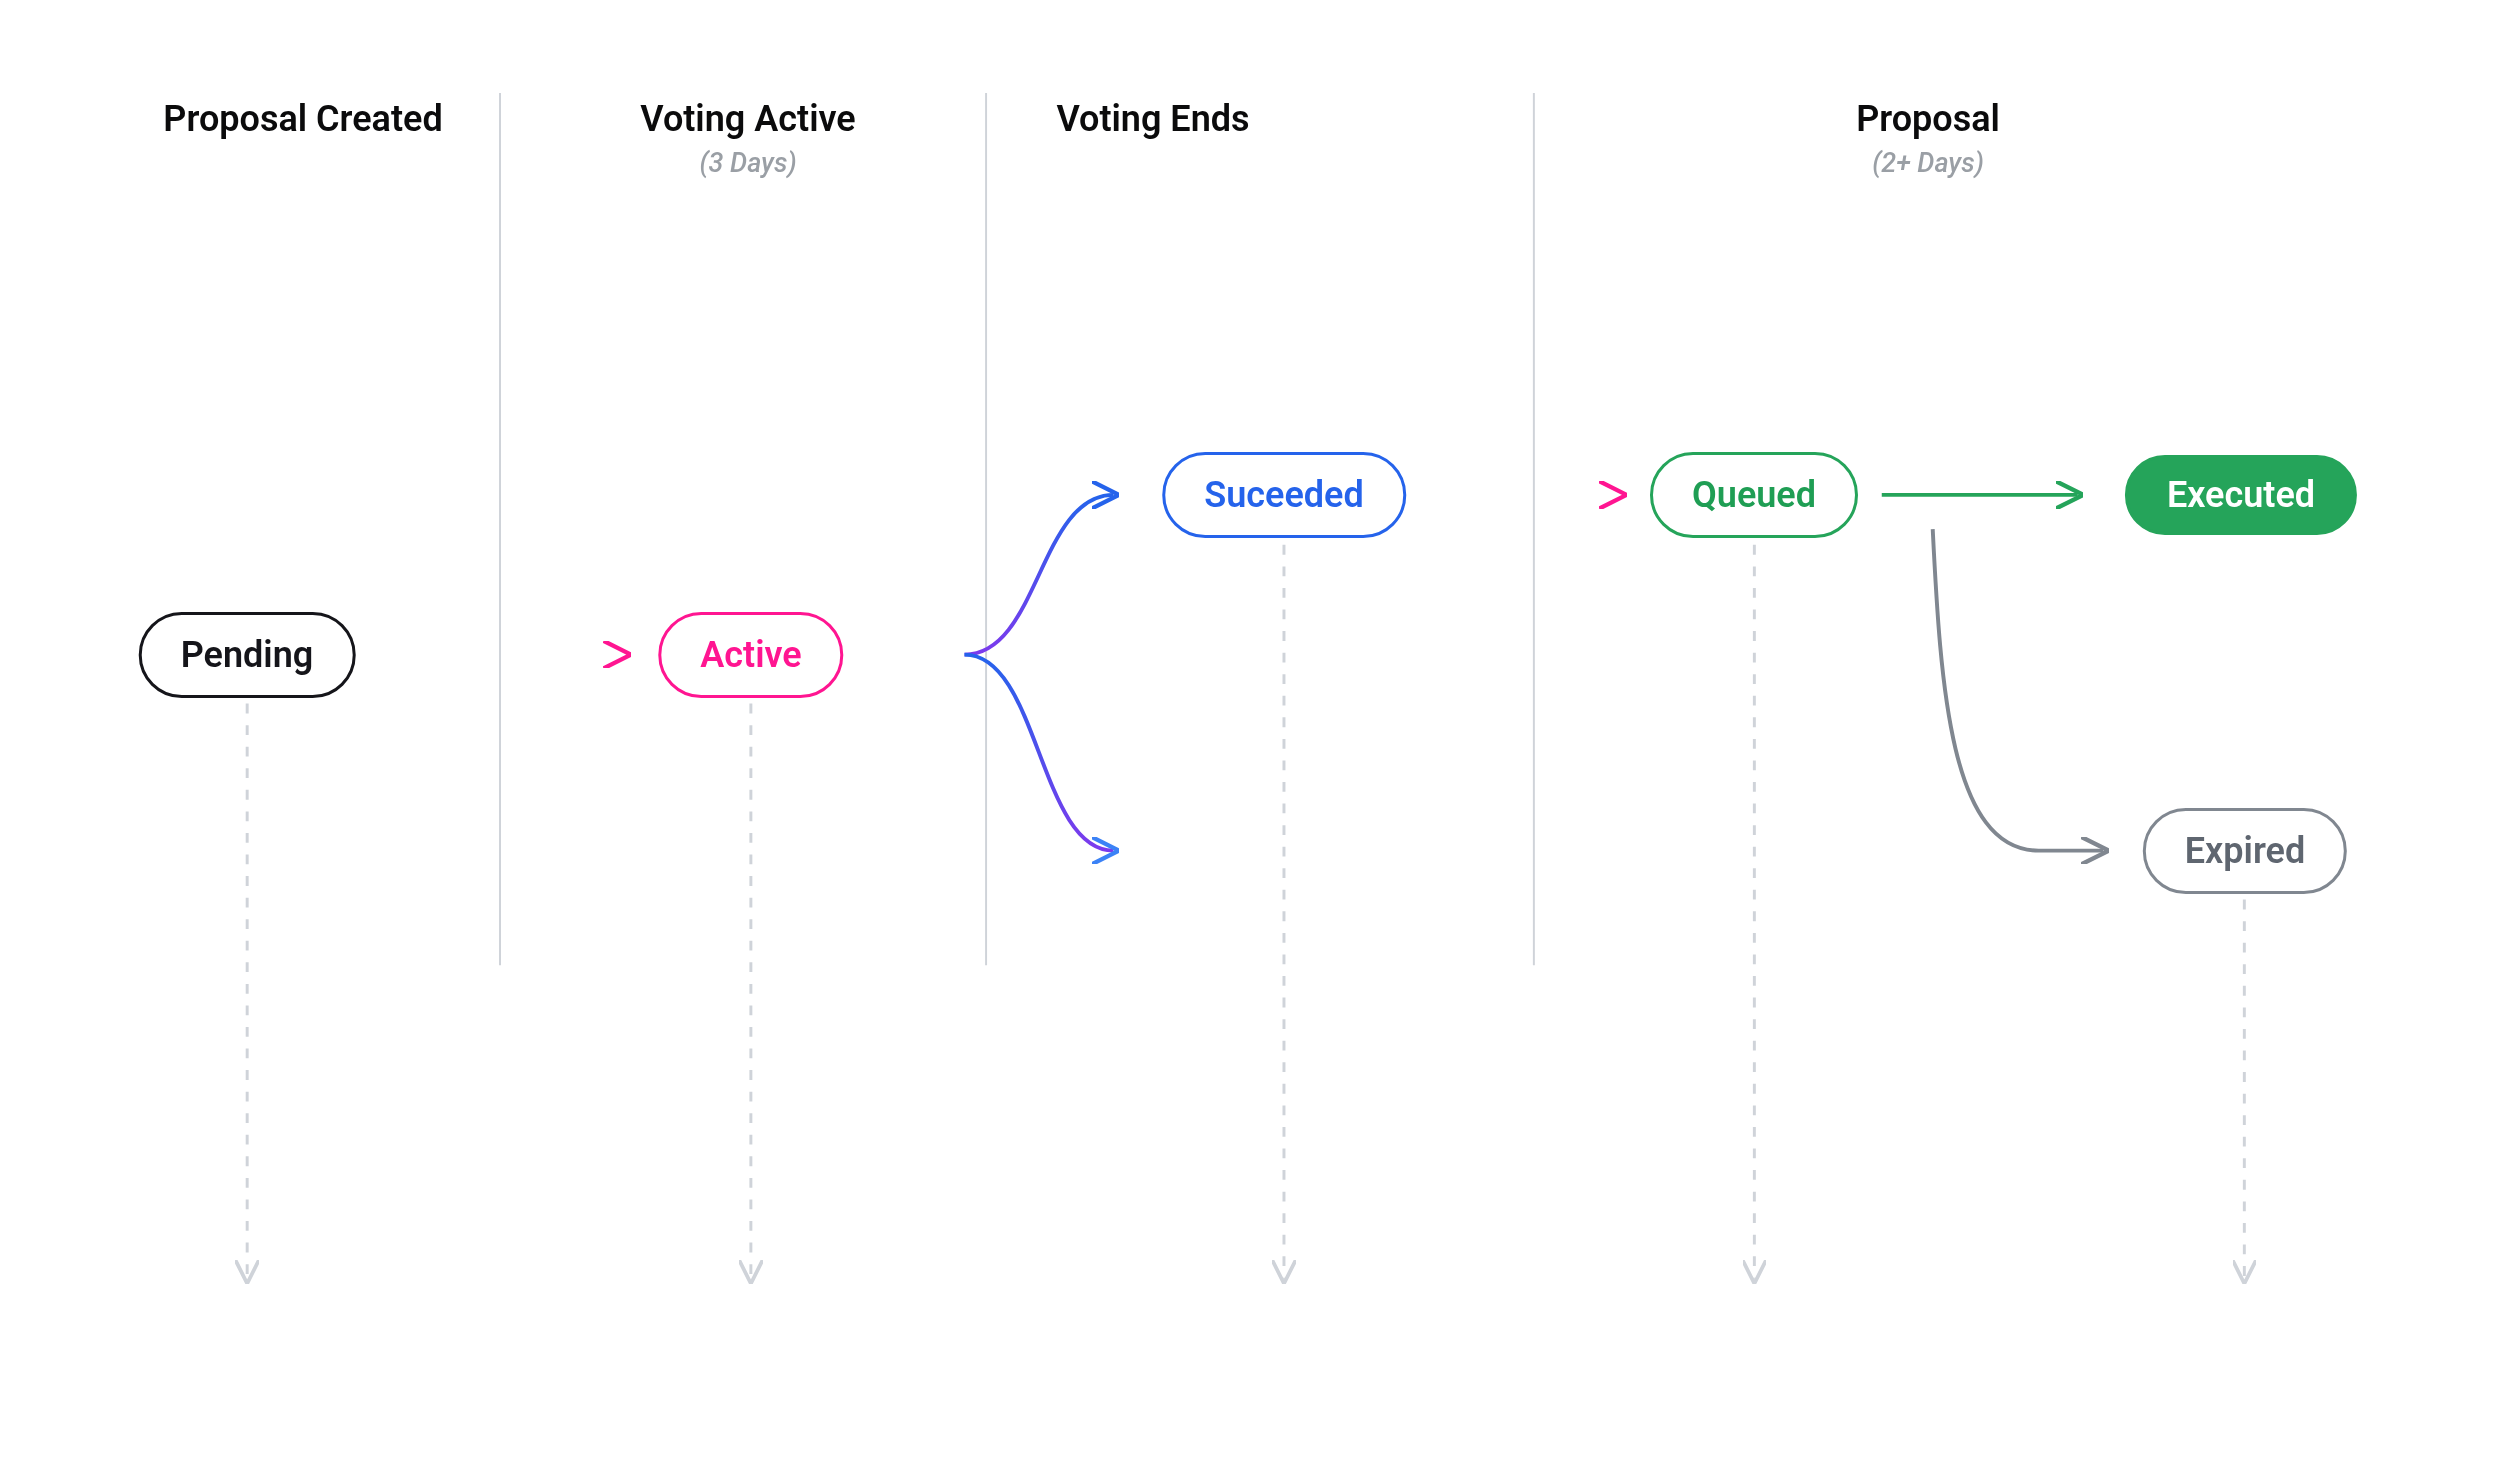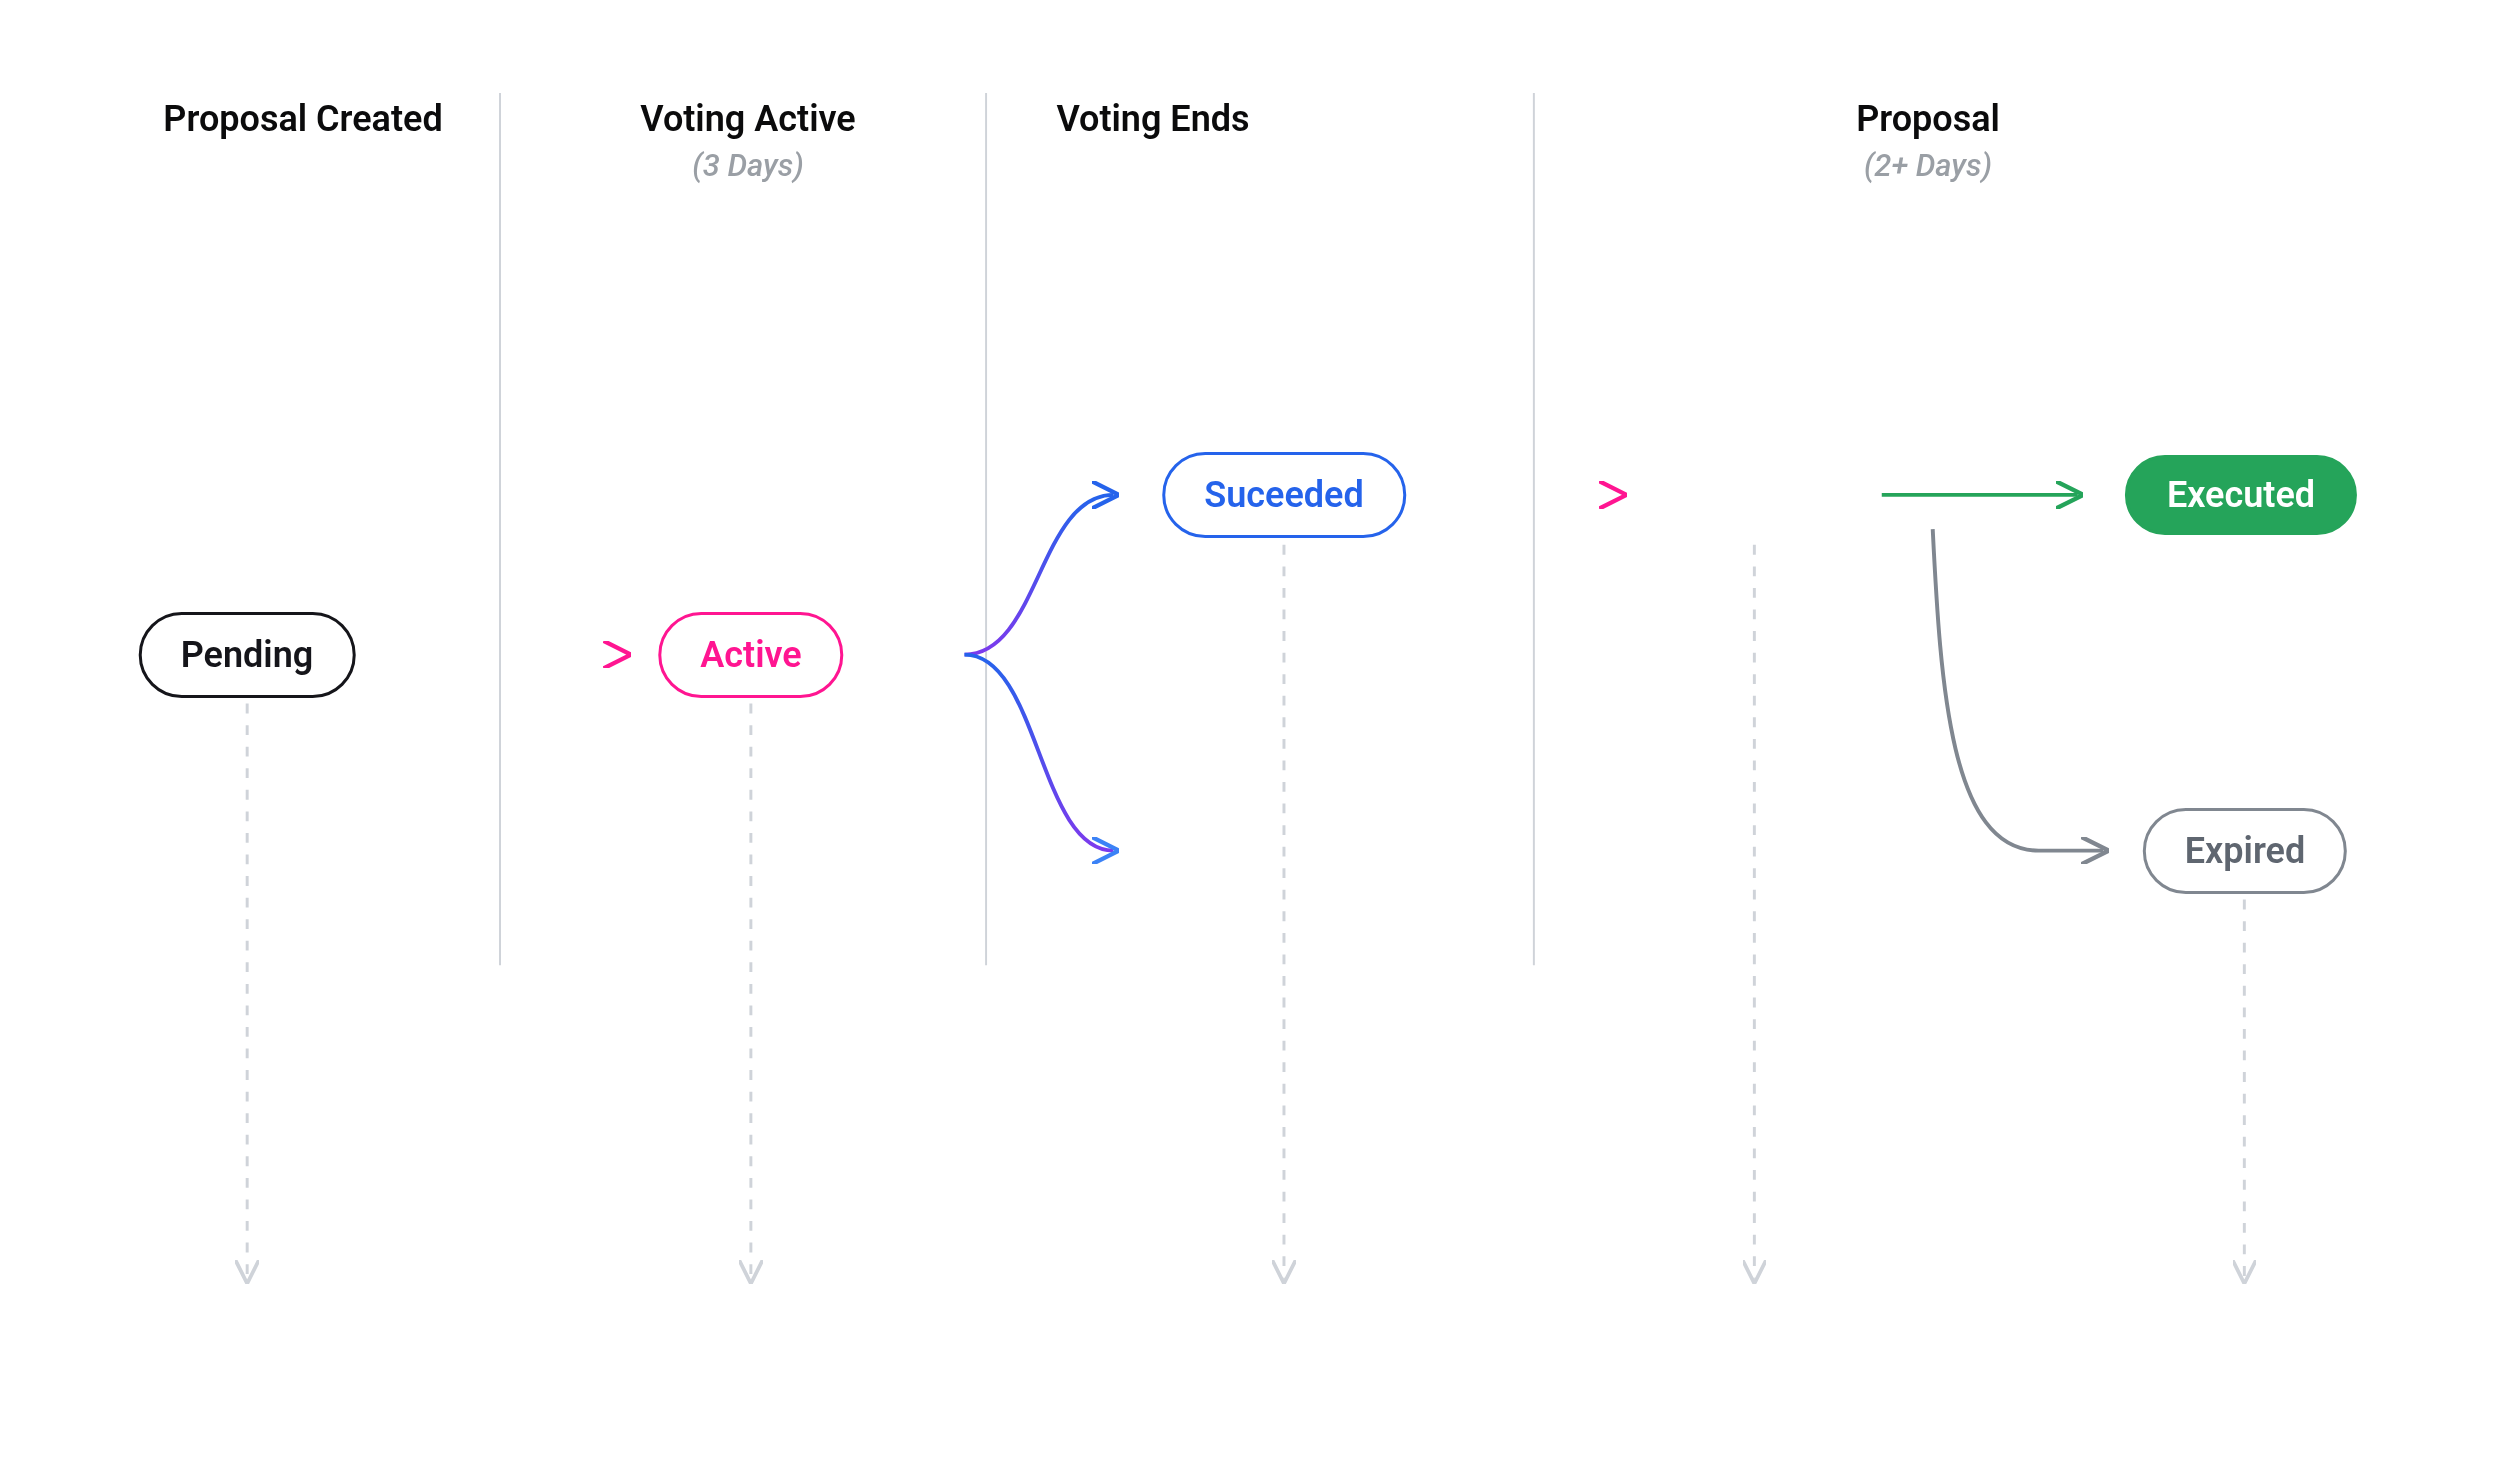--- a/index.html
+++ b/index.html
@@ -1,19 +1,19 @@
 <!DOCTYPE html>
 <html><head>
 <meta charset="utf-8">
 <style>
   html,body{margin:0;padding:0;background:#fff;font-family:-apple-system,BlinkMacSystemFont,"Segoe UI",Roboto,Helvetica,Arial,sans-serif;color:#111}
   .stage{position:relative;width:2415px;height:1467px}
   svg{position:absolute;top:0;left:0}
   .col-title{position:absolute;top:98px;font-size:36px;font-weight:600;color:#0b0b0c;transform:translateX(-50%);text-align:center}
-  .col-sub{position:absolute;top:147px;font-size:31px;font-style:italic;font-weight:500;color:#9a9fa5;transform:translateX(-50%);text-align:left;white-space:nowrap}
+  .col-sub{position:absolute;top:147px;font-size:27px;font-style:italic;font-weight:500;color:#9a9fa5;transform:translateX(-50%);text-align:left;white-space:nowrap}
   .node{position:absolute;border:3.9px solid;border-radius:979px;font-size:36px;font-weight:600;padding:19px 39px;transform:translate(-50%,-50%);white-space:nowrap;background:#fff}
   .node.pending{border-color:#15151a;color:#15151a}
   .node.active{border-color:#ff1591;color:#ff1591}
   .node.succ{border-color:#2563eb;color:#2563eb}
   .node.defeated{border-color:#808790;color:#5f6670}
   .node.queued{border-color:#25a45a;color:#1f9e54}
   .node.executed{border-color:#25a45a;background:#25a45a;color:#fff;padding:16px 39px}
   .node.expired{border-color:#808790;color:#5f6670}
   .canceled{position:absolute;border:2px solid #cfd3d9;border-radius:27.4px;font-size:36px;font-weight:600;color:#b0b3b8;display:flex;align-items:center;justify-content:center}
 </style>
@@ -91,18 +91,19 @@
   <div class="col-title" style="left:303px">Proposal Created</div>
   <div class="col-title" style="left:748px">Voting Active</div>
   <div class="col-sub" style="left:748px">(3 Days)</div>
   <div class="col-title" style="left:1153px">Voting Ends</div>
   <div class="col-title" style="left:1928px">Proposal</div>
   <div class="col-sub" style="left:1928px">(2+ Days)</div>
 
   <div class="node pending" style="left:247px; top:655px">Pending</div>
   <div class="node active" style="left:751px; top:655px">Active</div>
   <div class="node succ" style="left:1284px;top:495px">Suceeded</div>
+  <div class="node queued" style="left:1754px;top:495px">Queued</div>
   <div class="node executed" style="left:2241px;top:495px">Executed</div>
   <div class="node expired" style="left:2245px;top:851px">Expired</div>
 
 
 </div>
 
 
 </body></html>

